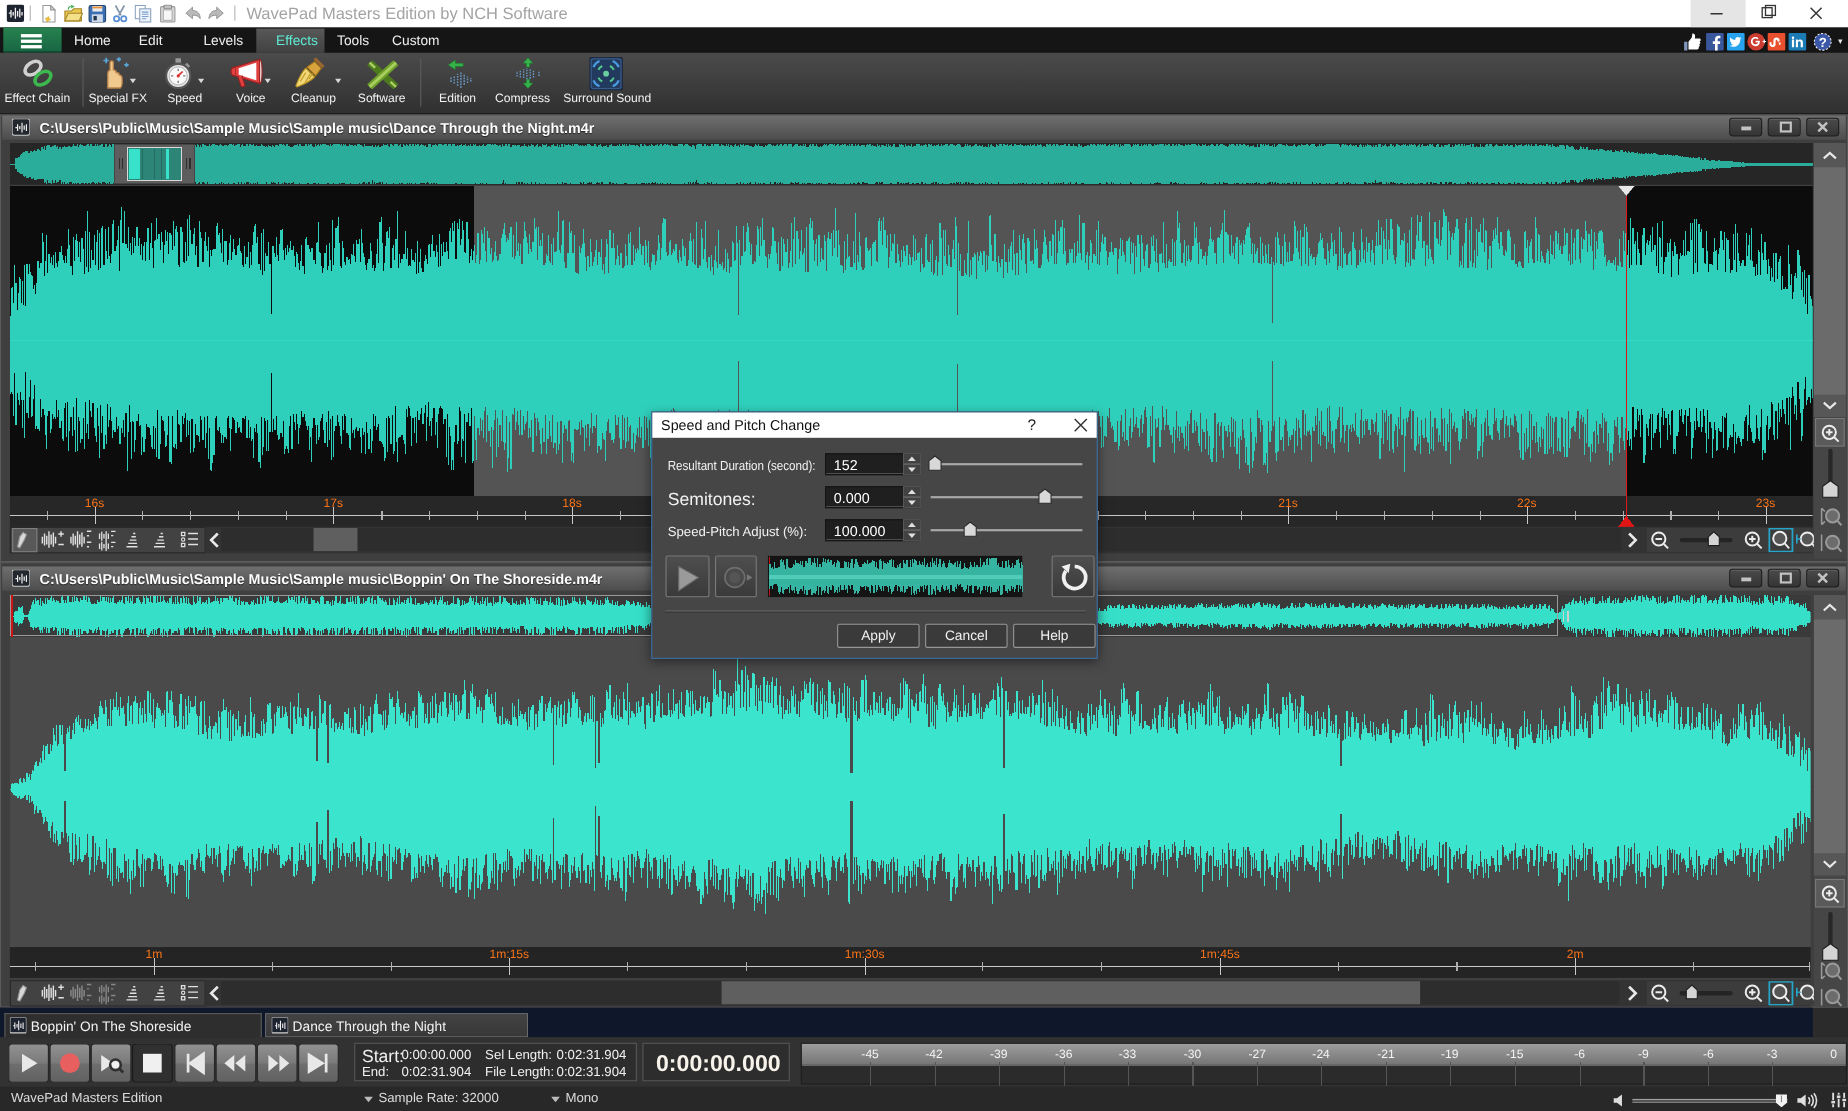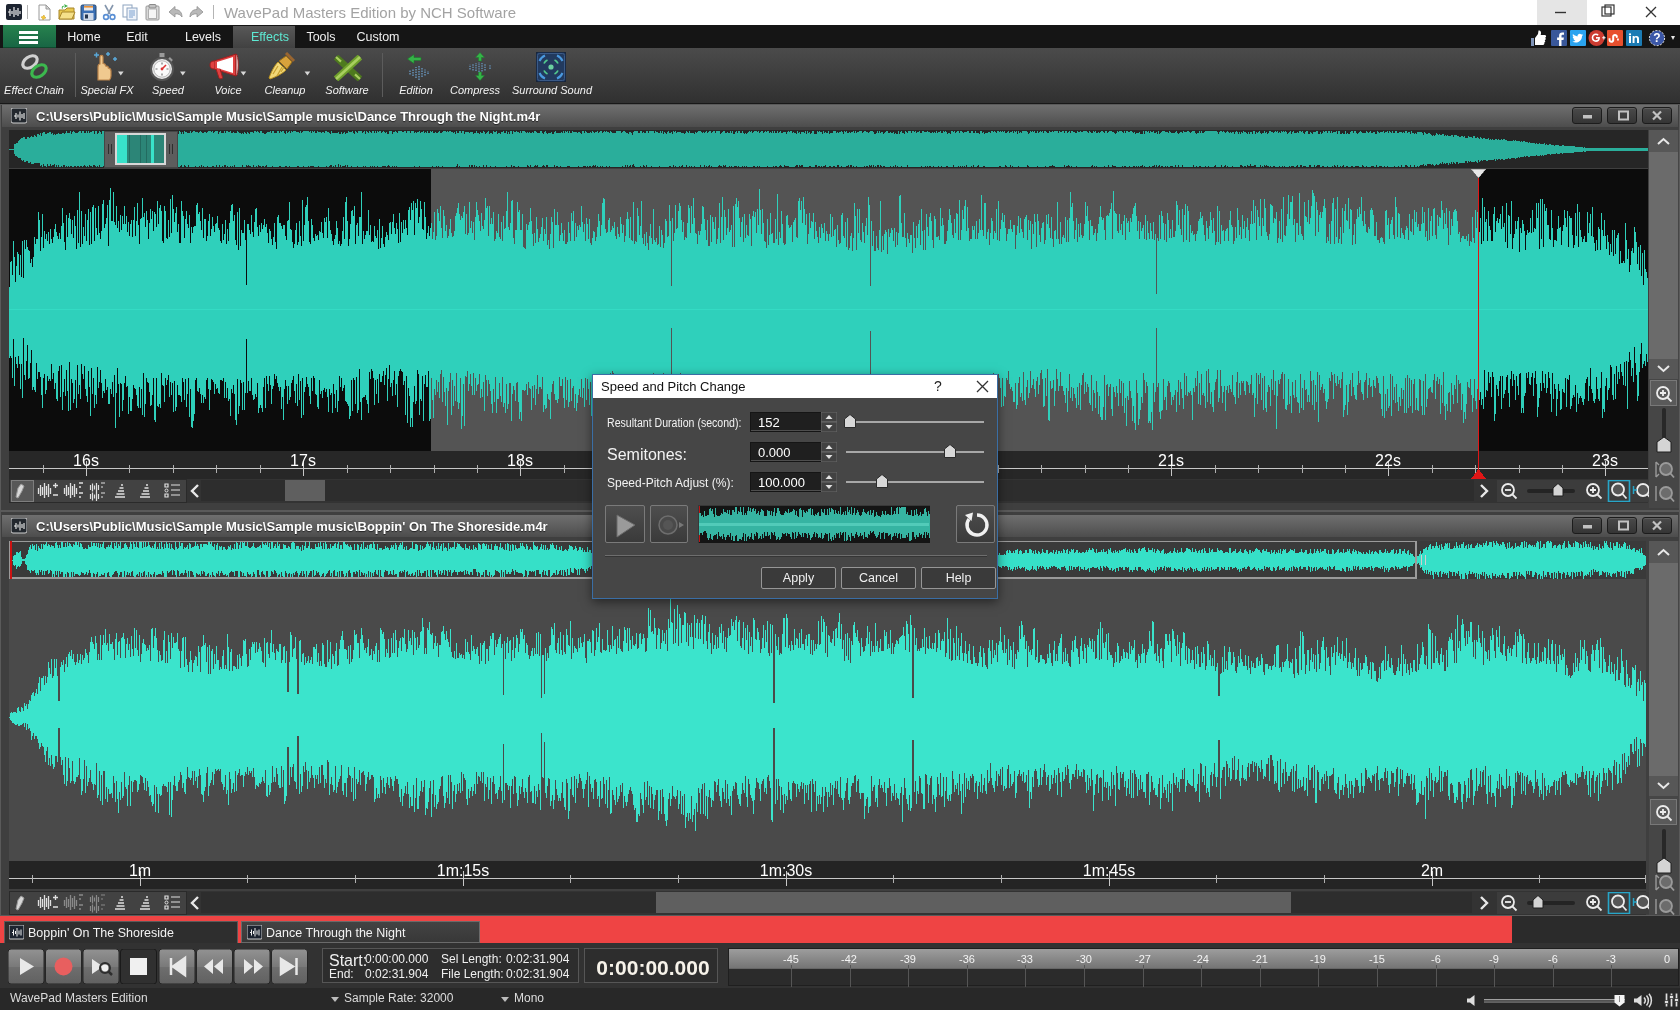--- a/index.html
+++ b/index.html
@@ -3,21 +3,21 @@
 <meta charset="utf-8">
 <style>
 * { margin:0; padding:0; box-sizing:border-box; }
 html,body { width:1680px; height:1010px; overflow:hidden; background:#2b2b2b;
   font-family:"Liberation Sans", sans-serif; }
 #root { position:relative; width:1680px; height:1010px; overflow:hidden; background:#2b2b2b; }
 .abs { position:absolute; }
 svg { display:block; }
 .wtb-btn { position:absolute; width:30px; height:17px; background:linear-gradient(#4a4a4a,#353535);
   border:1px solid #1c1c1c; border-radius:3px; box-shadow:inset 0 1px 0 #5e5e5e; }
-.ticklabel { position:absolute; font-size:16px; color:#ffffff; transform:translateX(-50%); }
+.ticklabel { position:absolute; font-size:11px; color:#f97316; transform:translateX(-50%); }
 .meterlabel { position:absolute; font-size:11px; color:#f4f4f4; transform:translateX(-50%); }
 .btn3 { position:absolute; background:#3a3a3a; border:1px solid #969696; border-radius:2px;
   color:#f0f0f0; font-size:12.5px; text-align:center; line-height:20px; }
 </style>
 </head>
 <body>
 <div id="root">
 
 <div class="abs" style="left:0;top:0;width:1680px;height:25px;background:#ffffff;">
   <svg class="abs" style="left:6px;top:4px" width="16" height="16">
@@ -120,21 +120,21 @@
 
     <rect x="96" y="0" width="16" height="16" rx="1" fill="#1b7bb4"></rect>
     <path d="M99 6h2v7h-2zM100 3.2a1.15 1.15 0 110 2.3 1.15 1.15 0 010-2.3zM102.6 6h1.9v1c.3-.5 1-1.1 2-1.1 1.7 0 2.5 1 2.5 2.8V13h-2V9.2c0-1-.4-1.6-1.2-1.6-.9 0-1.3.7-1.3 1.6V13h-1.9z" fill="#fff"></path>
 
     <circle cx="127" cy="8" r="7.6" fill="#3b57a8" stroke="#e8e8e8" stroke-width="1" stroke-dasharray="2 1.4"></circle>
     <text x="127" y="12.3" font-size="12" font-weight="bold" fill="#fff" text-anchor="middle" font-family="Liberation Sans">?</text>
     <path d="M141 6l4 0-2 4z" fill="#e8e8e8"></path>
   </svg>
 </div>
 
-<div class="abs" style="left:0;top:48px;width:1680px;height:56px;background:linear-gradient(#4b4b4b,#303030);border-bottom:1px solid #181818;font-style:italic;">
+<div class="abs" style="left:0;top:48px;width:1680px;height:56px;background:linear-gradient(#4b4b4b,#303030);border-bottom:1px solid #181818;">
   <div class="abs" style="left:75px;top:5px;width:1px;height:44px;background:#5c5c5c;"></div>
   <div class="abs" style="left:382px;top:5px;width:1px;height:44px;background:#5c5c5c;"></div>
 
   <div class="abs" style="top:36px;width:1680px;height:16px;font-size:11px;color:#f2f2f2;">
     <span class="abs" style="left:34px;transform:translateX(-50%)">Effect Chain</span>
     <span class="abs" style="left:107px;transform:translateX(-50%)">Special FX</span>
     <span class="abs" style="left:168px;transform:translateX(-50%)">Speed</span>
     <span class="abs" style="left:228px;transform:translateX(-50%)">Voice</span>
     <span class="abs" style="left:285px;transform:translateX(-50%)">Cleanup</span>
     <span class="abs" style="left:347px;transform:translateX(-50%)">Software</span>
@@ -512,21 +512,21 @@
     <svg class="abs" style="left:4px;top:356px" width="24" height="18">
       <g fill="none" stroke="#9a9a9a" stroke-width="1.8">
             <circle cx="13" cy="9" r="6" fill="#6c6c6c"></circle>
             <path d="M17.5 13.5l3.5 4"></path>
           </g>
       <path d="M3 2v15" stroke="#9a9a9a" stroke-width="1.4" fill="none"></path>
     </svg>
   </div>
 </div>
 
-<div class="abs" style="left:0;top:916px;width:1512px;height:27px;background:#ef4444;">
+<div class="abs" style="left:0;top:916px;width:1648px;height:27px;background:#0f172a;">
   <div class="abs" style="left:4px;top:5px;width:234px;height:22px;background:#2e2e2e;border:1px solid #5a5a5a;border-bottom:none;"></div>
   <div class="abs" style="left:241px;top:5px;width:239px;height:22px;background:linear-gradient(#434343,#383838);border:1px solid #6a6a6a;"></div>
   <svg class="abs" style="left:9px;top:9px" width="15" height="15">
     <rect x="0" y="0" width="15" height="14" rx="1" fill="#1d2430" stroke="#cfcfcf" stroke-width="1"></rect>
     <path d="M3 7.5h1M4.5 4.5v6M6.5 6v3M8 3v8.5M10 5.5v4M12 4.5v6" stroke="#f0f0f0" stroke-width="1" fill="none"></path>
   </svg>
   <div class="abs" style="left:28px;top:10px;font-size:12.5px;color:#f2f2f2;">Boppin' On The Shoreside</div>
   <svg class="abs" style="left:247px;top:9px" width="15" height="15">
     <rect x="0" y="0" width="15" height="14" rx="1" fill="#1d2430" stroke="#cfcfcf" stroke-width="1"></rect>
     <path d="M3 7.5h1M4.5 4.5v6M6.5 6v3M8 3v8.5M10 5.5v4M12 4.5v6" stroke="#f0f0f0" stroke-width="1" fill="none"></path>

